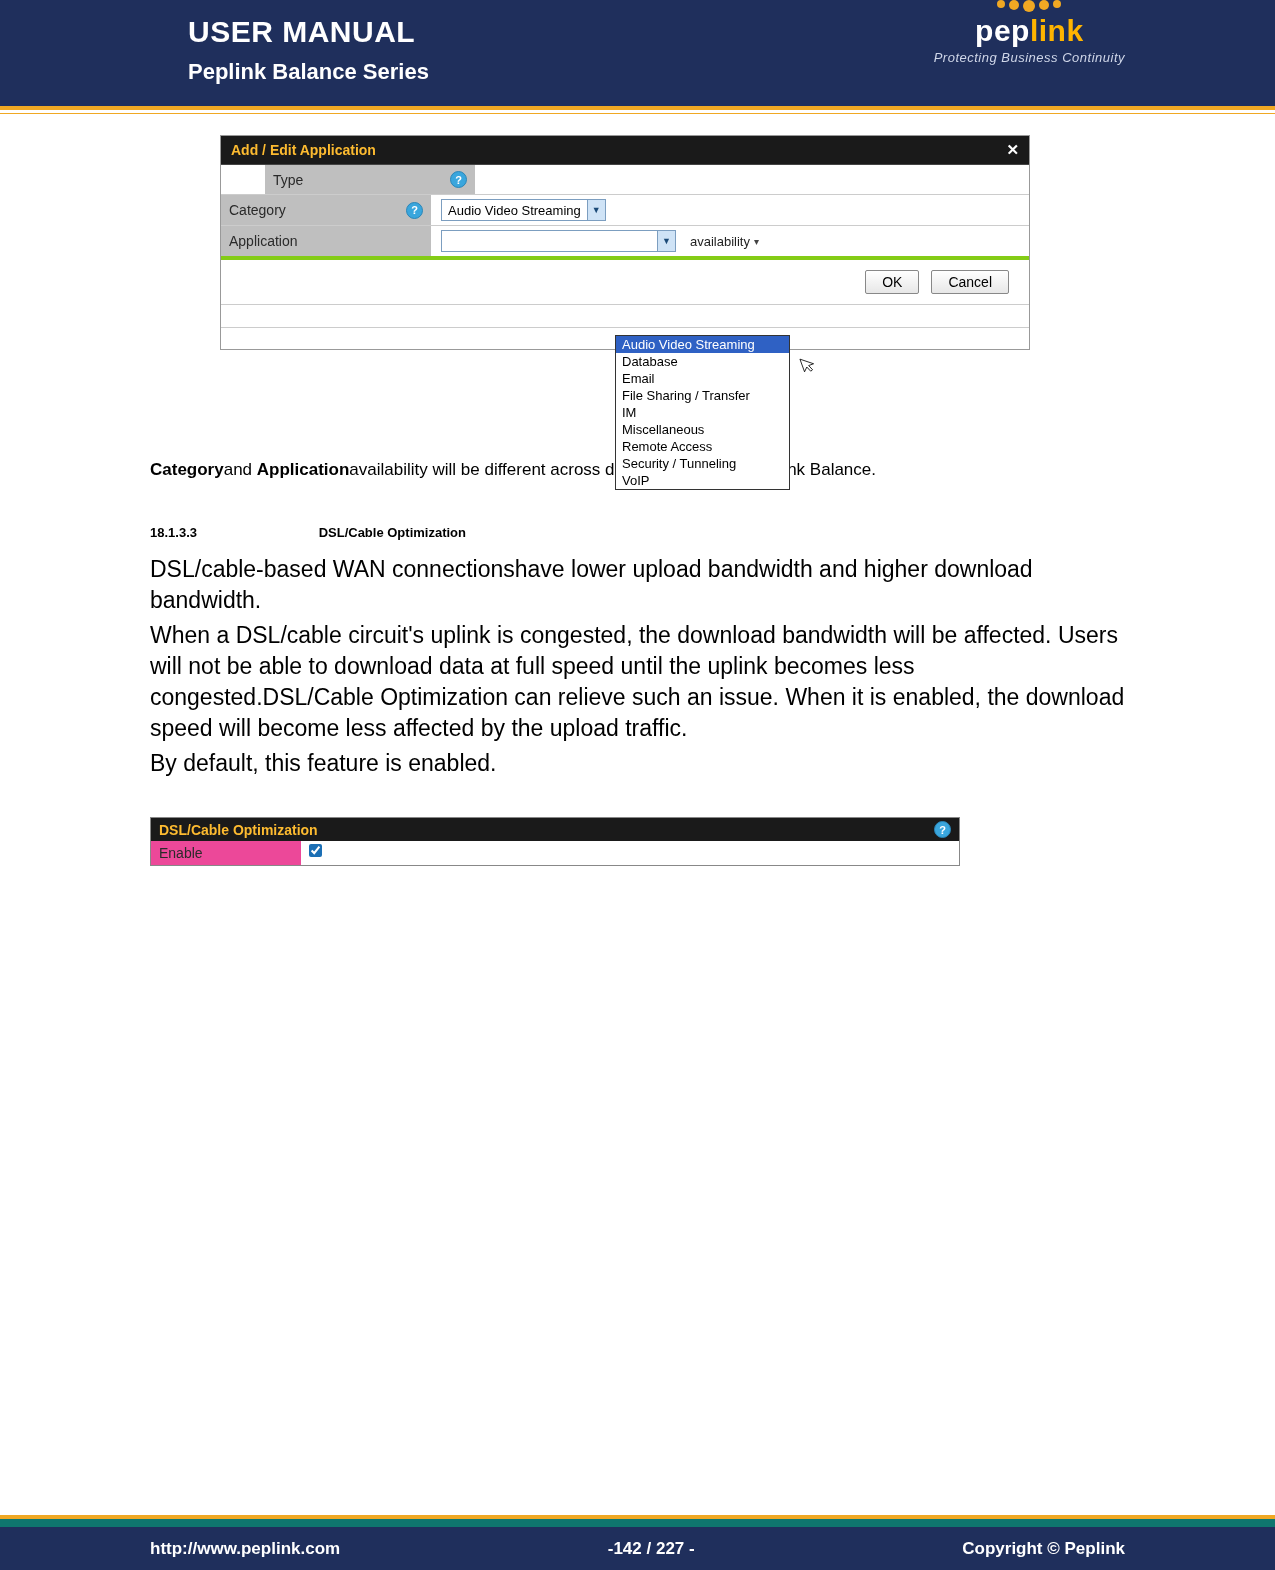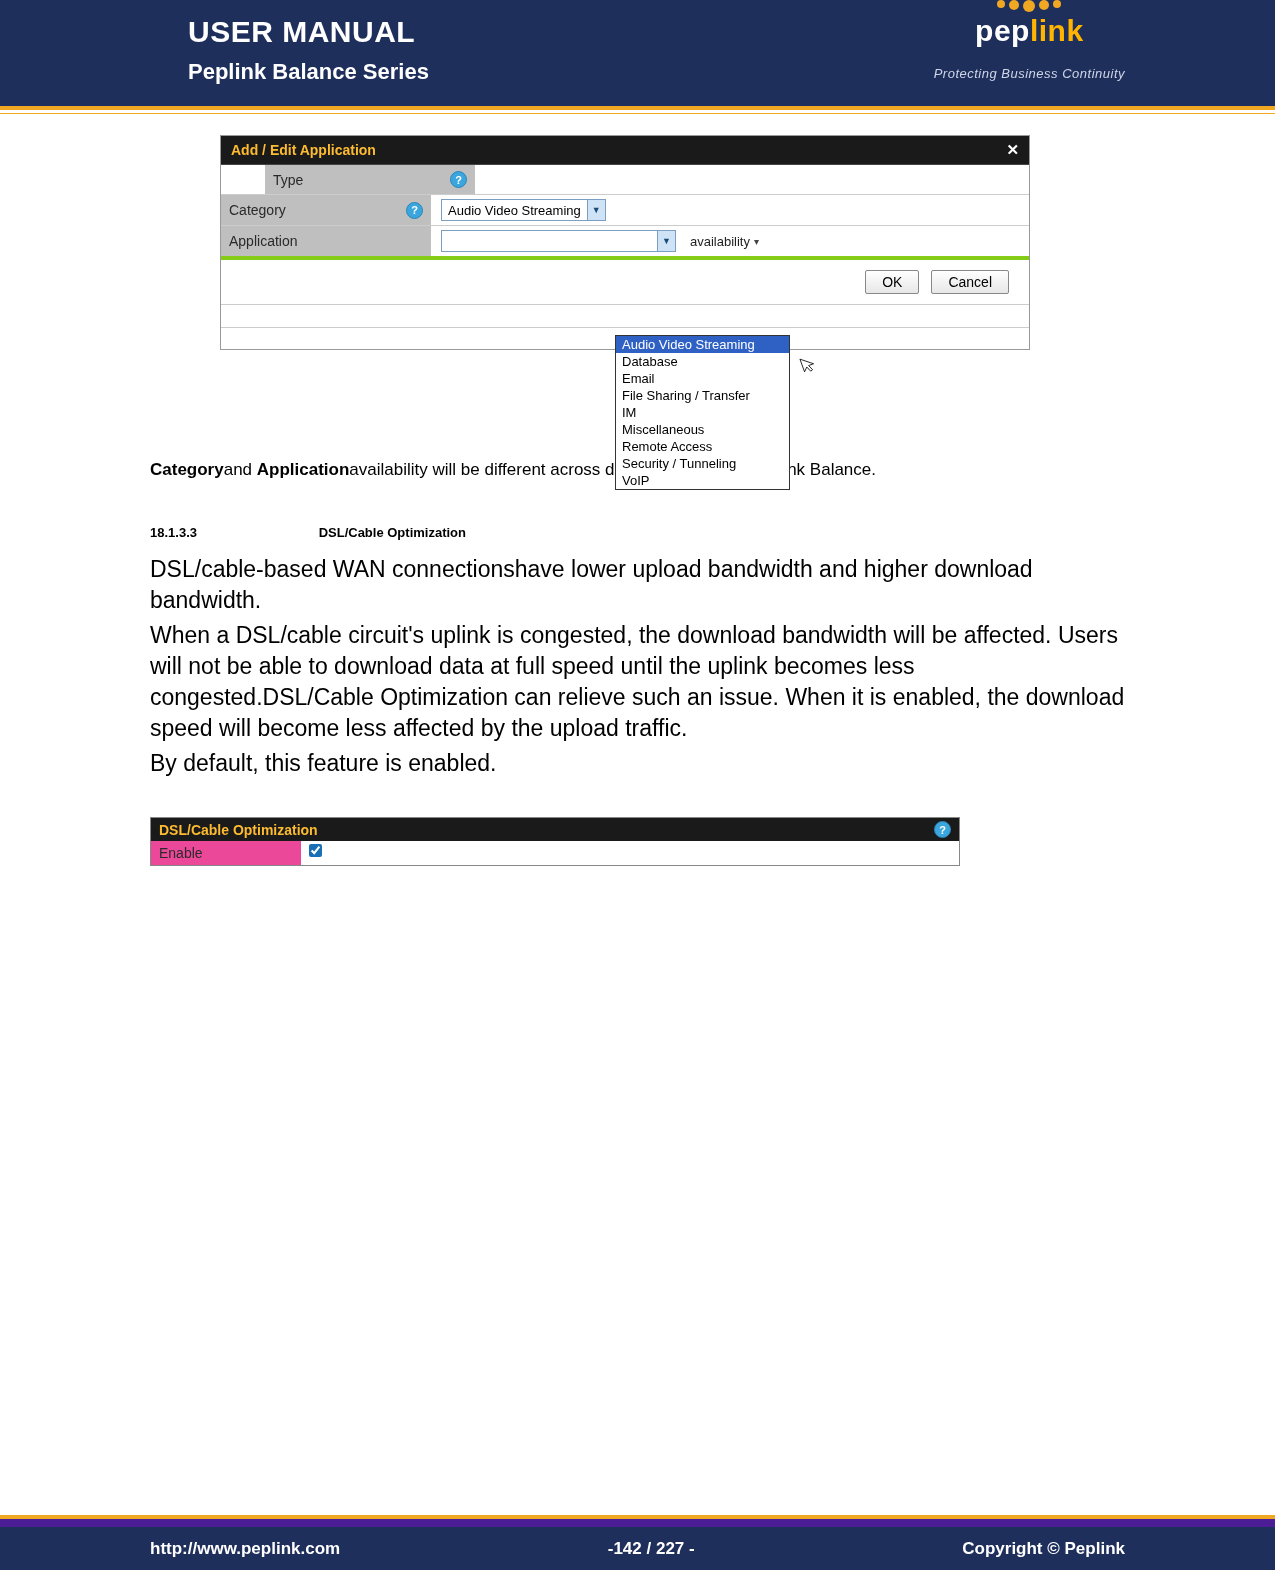--- a/index.html
+++ b/index.html
@@ -9,21 +9,21 @@
   .header { position: relative; width: 100%; height: 115px; background: #fff; }
   .header-bar { position: absolute; left: 0; right: 0; top: 0; height: 106px; background: #1f2f5c; }
   .header-title-area { position: absolute; left: 164px; top: 15px; color: #fff; margin-left: 24px; }
   .header-title { font-size: 30px; font-weight: bold; letter-spacing: 0.5px; }
   .header-subtitle { font-size: 22px; font-weight: bold; margin-top: 10px; }
   .header-logo { position: absolute; right: 150px; top: 0; height: 84px; display: flex; flex-direction: column; align-items: center; justify-content: flex-start; }
   .logo-dots { display: flex; gap: 4px; margin-bottom: 2px; }
   .logo-dots span { display: inline-block; border-radius: 50%; }
   .logo-brand { font-size: 30px; font-weight: bold; color: #fff; letter-spacing: 0.5px; }
   .logo-brand .accent { color: #ffb400; }
-  .logo-tagline { font-size: 13px; color: #cfd6e8; font-style: italic; letter-spacing: 0.5px; margin-top: 18px; }
+  .logo-tagline { font-size: 13px; color: #cfd6e8; font-style: italic; letter-spacing: 0.5px; margin-top: 2px; }
   .header-orange { position: absolute; left: 0; right: 0; top: 106px; height: 4px; background: #f0a823; }
   .header-thin { position: absolute; left: 0; right: 0; top: 113px; height: 1px; background: #f0a823; }
 
   
   .content { position: absolute; left: 150px; right: 150px; top: 135px; }
 
   
   .dlg { width: 810px; margin-left: 70px; border: 1px solid #999; background: #fff; font-size: 14px; }
   .dlg-title { display: flex; justify-content: space-between; align-items: center; background: #1a1a1a; color: #fdbb30; font-weight: bold; padding: 5px 10px; border-bottom: 1px solid #444; }
   .dlg-title .close { color: #fff; font-size: 15px; cursor: pointer; }
@@ -66,21 +66,21 @@
   
   .dsl-panel { width: 810px; margin-top: 38px; border: 1px solid #888; font-size: 14px; }
   .dsl-title { display: flex; justify-content: space-between; align-items: center; background: #1a1a1a; color: #fdbb30; font-weight: bold; padding: 3px 8px; }
   .dsl-title .q { background: #3aa6dd; color: #fff; border: 1px solid #2a86b8; border-radius: 50%; width: 17px; height: 17px; font-size: 11px; display: inline-flex; align-items: center; justify-content: center; font-weight: bold; }
   .dsl-row { display: flex; align-items: stretch; }
   .dsl-row .lbl { width: 150px; background: #ec4899; color: #2a2a2a; padding: 4px 8px; }
   .dsl-row .val { flex: 1; padding: 3px 8px; background: #fff; }
   .dsl-row .val input[type=checkbox] { accent-color: #1b6fb5; }
 
   
-  .footer { position: absolute; left: 0; right: 0; bottom: 0; height: 55px; background: #4c1d95; }
+  .footer { position: absolute; left: 0; right: 0; bottom: 0; height: 55px; background: #0f766e; }
   .footer-orange { position: absolute; left: 0; right: 0; top: 0; height: 4px; background: #f0a823; }
   .footer-bar { position: absolute; left: 0; right: 0; top: 12px; height: 43px; background: #1f2f5c; color: #fff; display: flex; align-items: center; justify-content: space-between; padding: 0 150px; font-weight: bold; font-size: 17px; }
 
   svg.pointer { width: 18px; height: 18px; }
 </style>
 </head>
 <body>
 
 <div class="page">
 

